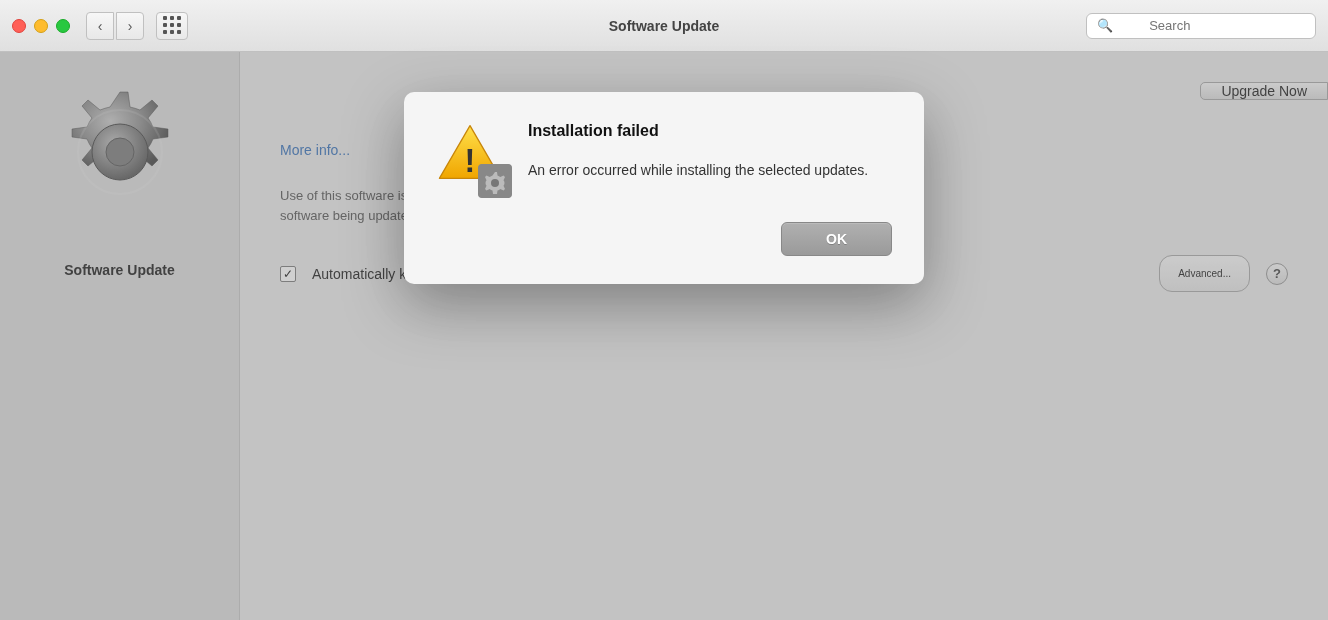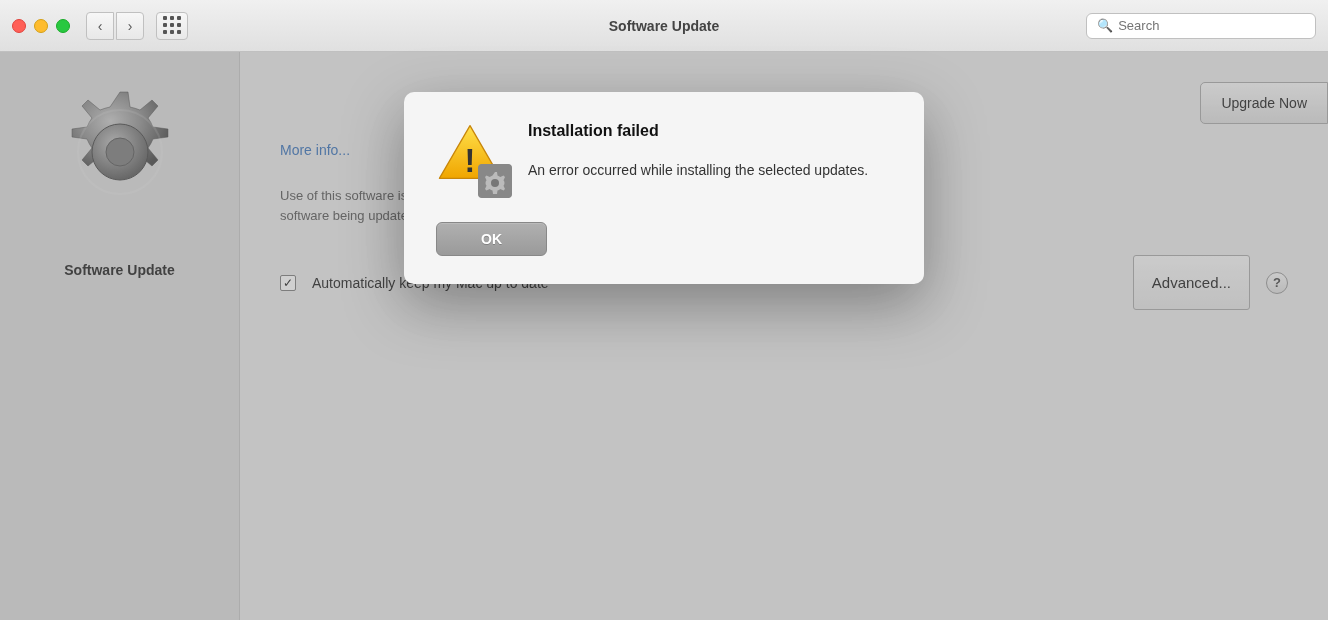--- a/index.html
+++ b/index.html
@@ -117,20 +117,21 @@
       margin-right: 5px;
     }
 
     .search-input {
       border: none;
       outline: none;
       background: transparent;
       font-size: 13px;
       color: #888;
       width: 100%;
+      margin-left: 31px;
     }
 
     
     .main-content {
       display: flex;
       height: calc(620px - 52px);
       background: #ececec;
     }
 
     
@@ -217,25 +218,25 @@
       display: flex;
       align-items: center;
       justify-content: center;
       font-size: 12px;
       color: #333;
       cursor: pointer;
       flex-shrink: 0;
     }
 
     .advanced-btn {
-      padding: 18px 18px;
+      padding: 12px 18px;
       background: linear-gradient(to bottom, #f8f8f8, #e8e8e8);
       border: 1px solid #b0b0b0;
-      border-radius: 3px;
-      font-size: 15px;
+      border-radius: 13px;
+      font-size: 10px;
       color: #333;
       cursor: pointer;
       margin-left: auto;
     }
 
     .help-btn {
       width: 22px;
       height: 22px;
       background: linear-gradient(to bottom, #f8f8f8, #e0e0e0);
       border: 1px solid #a0a0a0;
@@ -247,21 +248,21 @@
       color: #555;
       cursor: pointer;
       font-weight: 600;
     }
 
     
     .upgrade-now-btn {
       position: absolute;
       top: 30px;
       right: 0px;
-      padding: 12px 20px;
+      padding: 0 20px;
       background: linear-gradient(to bottom, #f8f8f8, #e0e0e0);
       border: 1px solid #b0b0b0;
       border-radius: 5px 0 0 5px;
       font-size: 14px;
       color: #333;
       cursor: pointer;
     }
 
     
     .modal-overlay {
@@ -334,20 +335,21 @@
     }
 
     .modal-message {
       font-size: 14px;
       color: #333;
       line-height: 1.5;
     }
 
     .modal-footer {
       display: flex;
+      justify-content: flex-end;
     }
 
     .ok-btn {
       padding: 8px 44px;
       background: linear-gradient(to bottom, #b0b0b0, #9a9a9a);
       border: 1px solid #888;
       border-radius: 6px;
       font-size: 14px;
       font-weight: 600;
       color: #fff;

